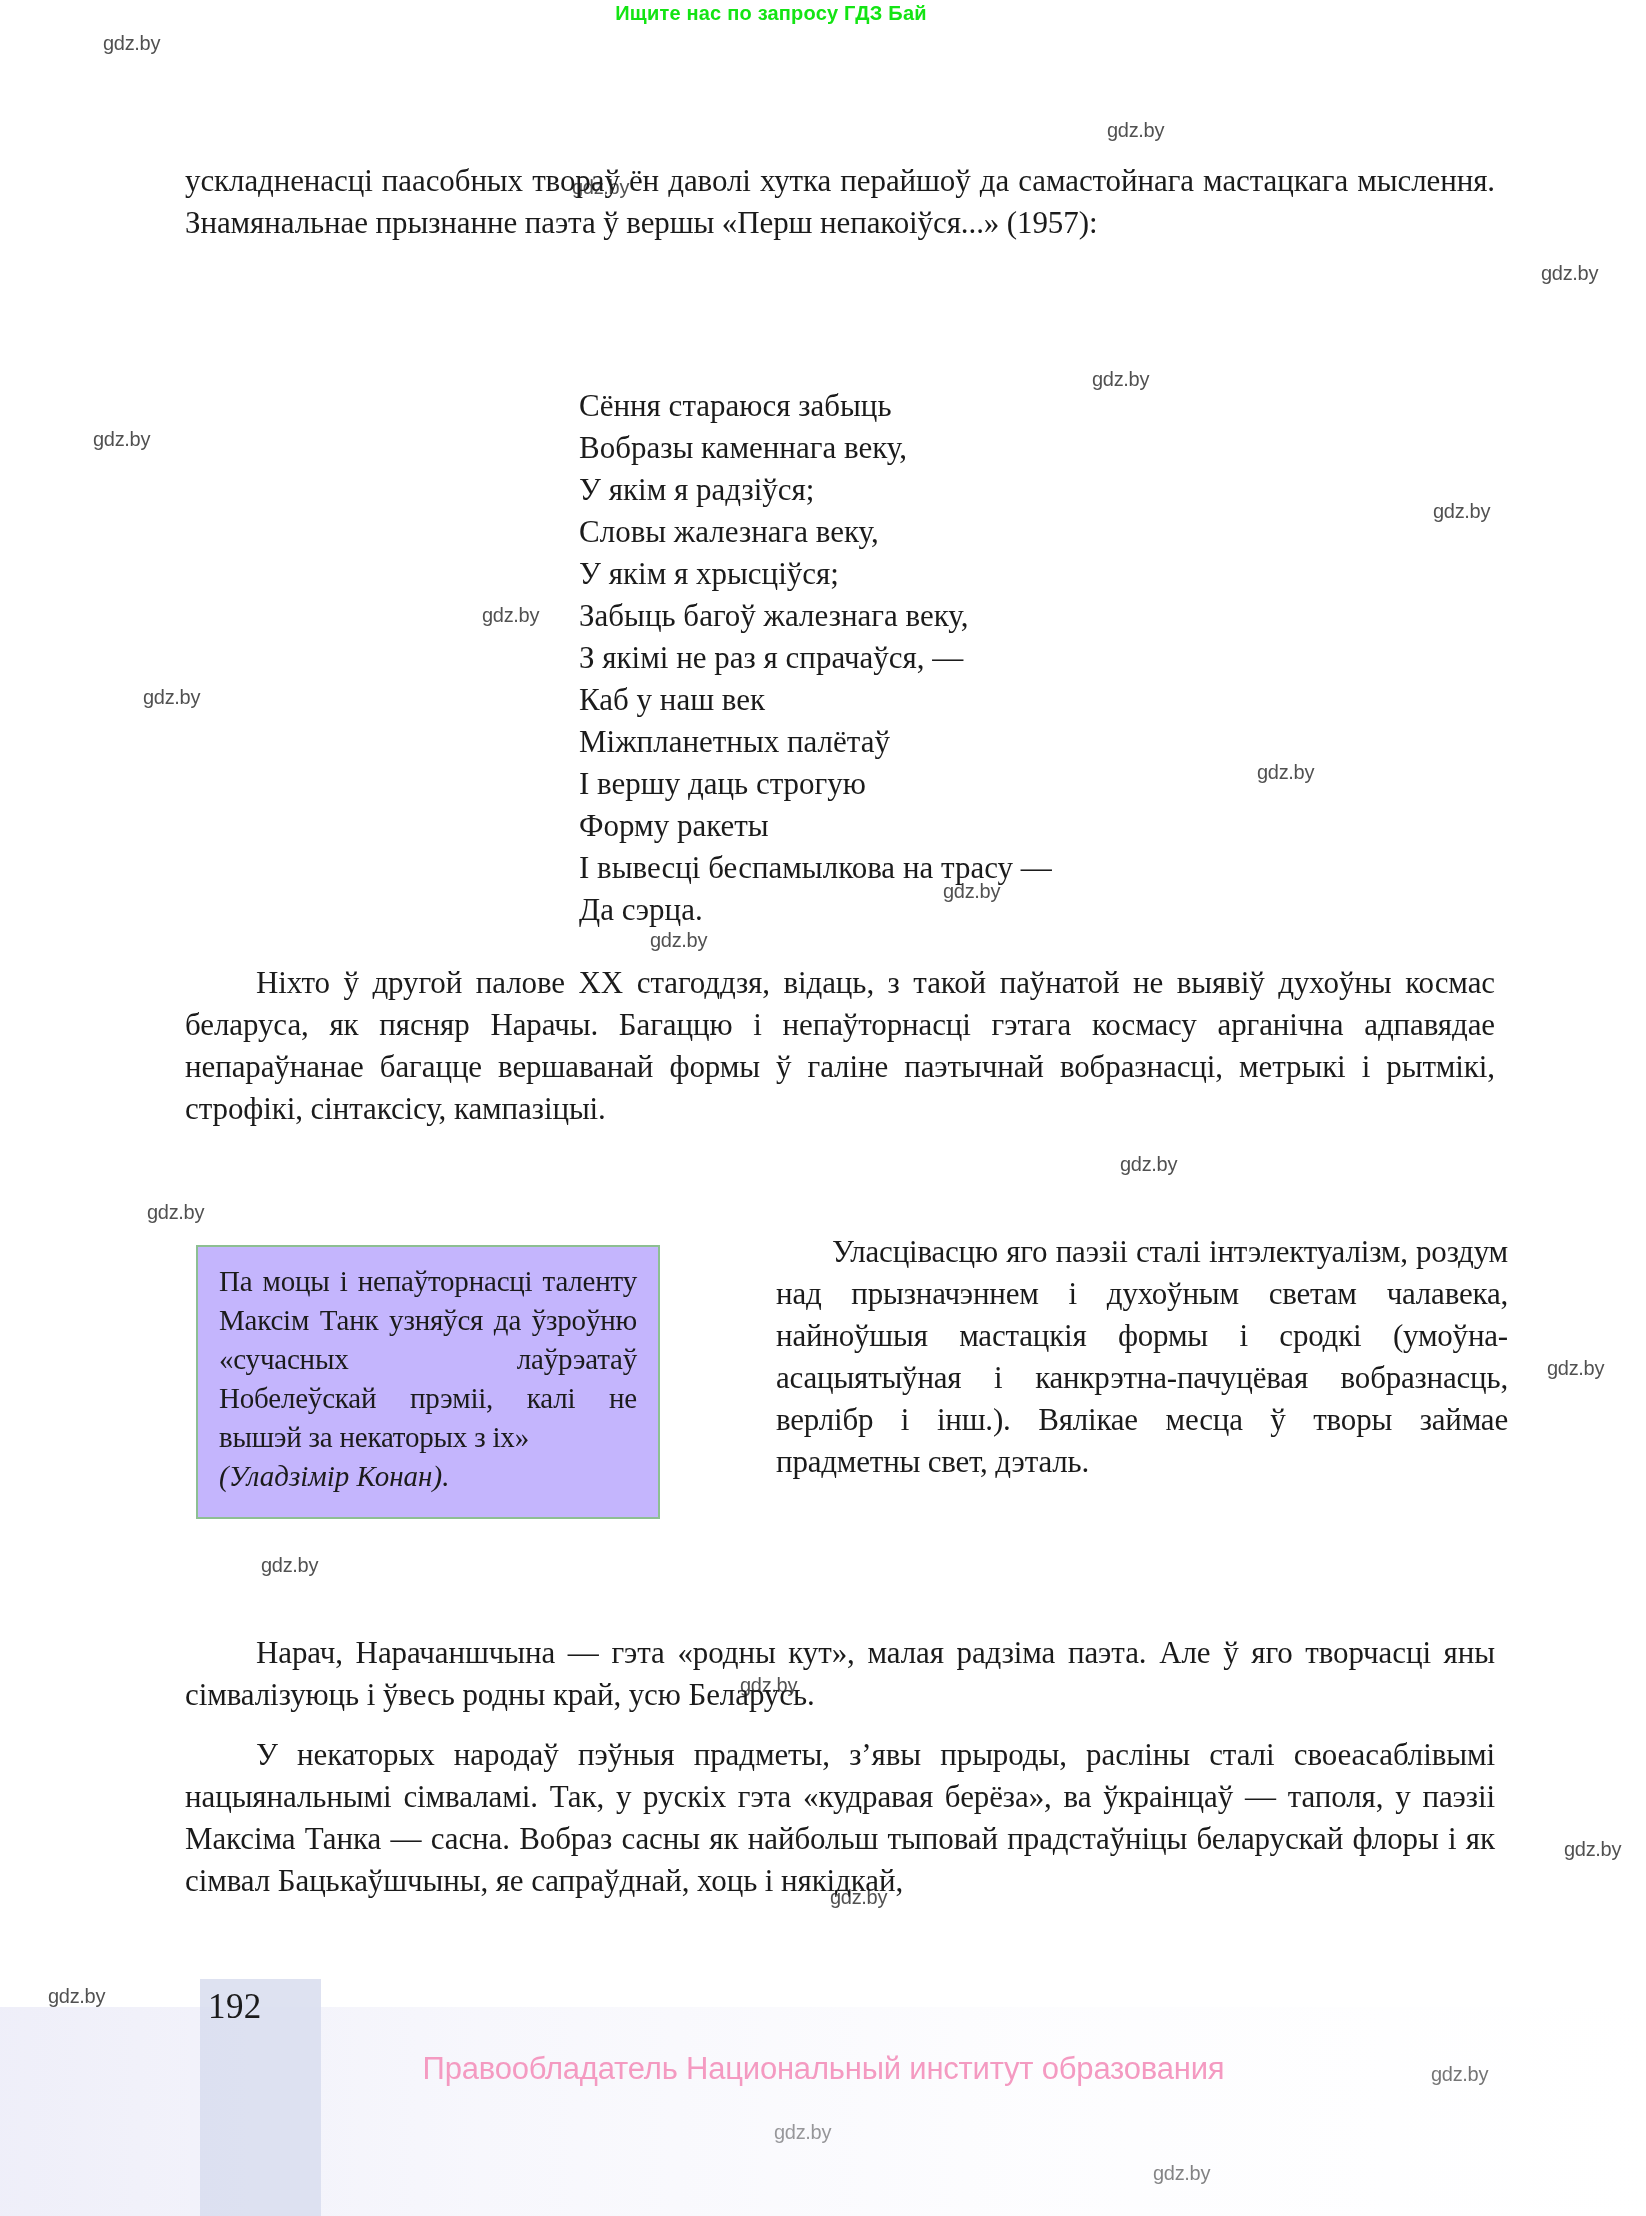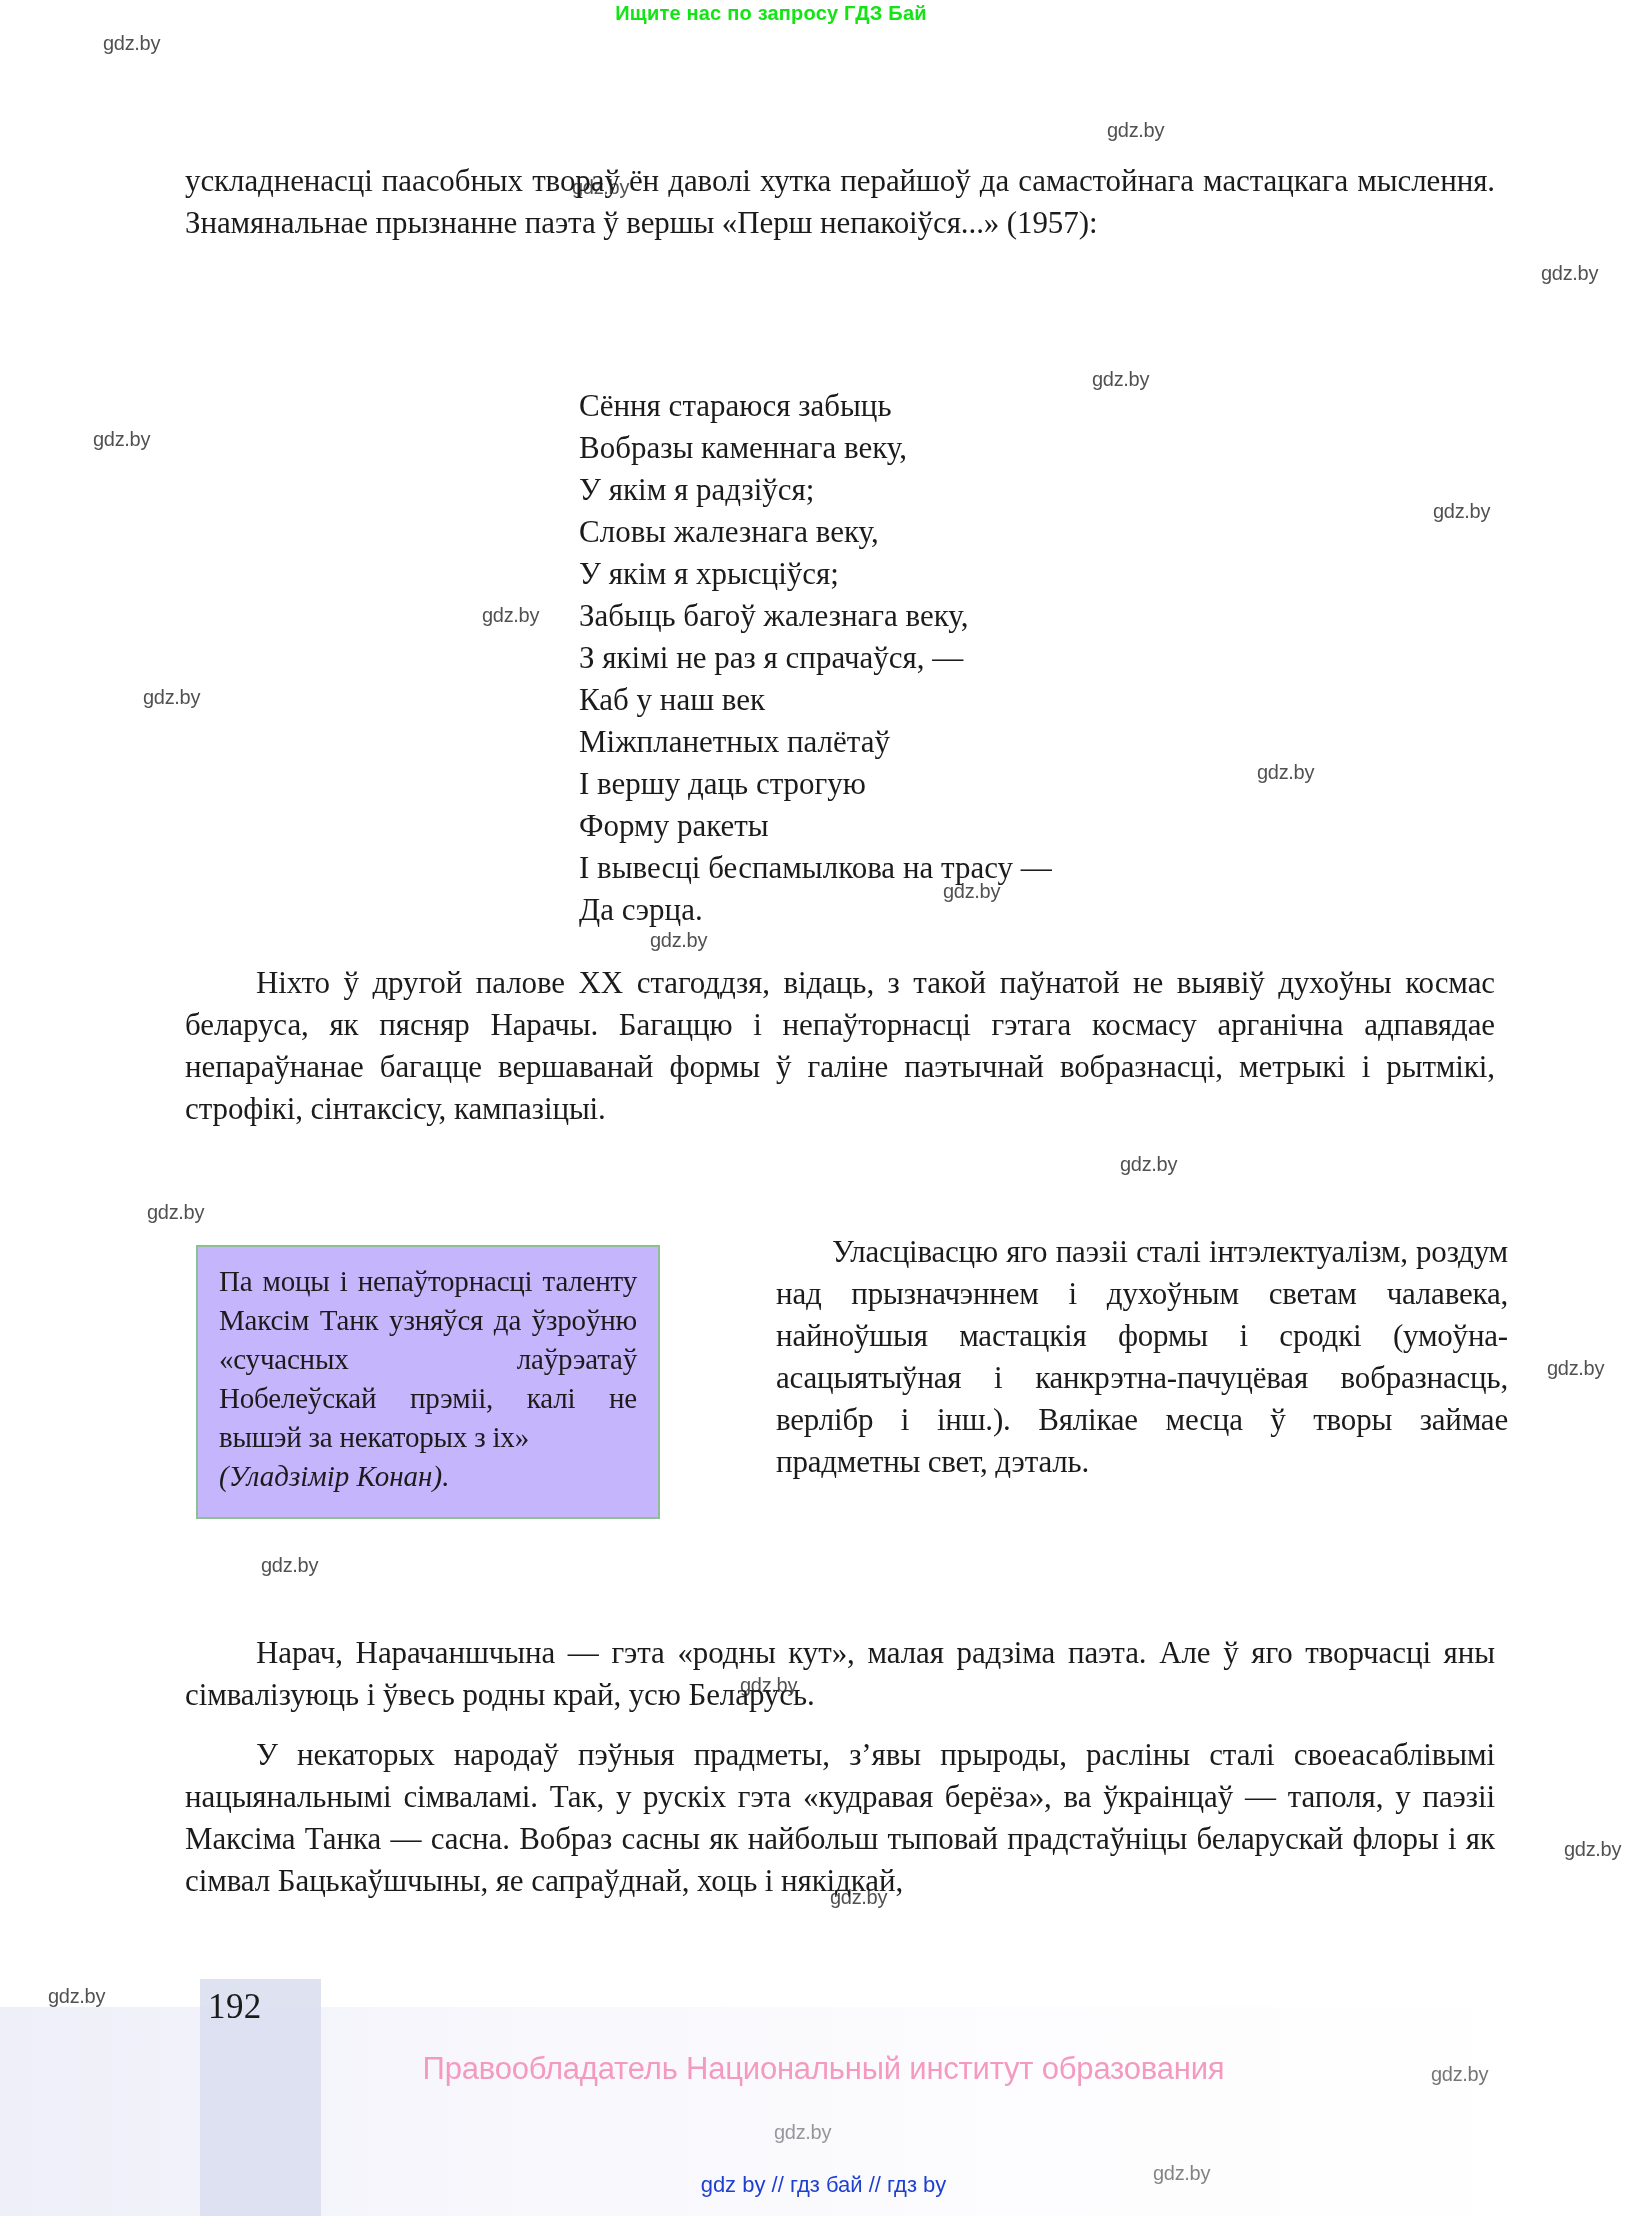--- a/index.html
+++ b/index.html
@@ -245,16 +245,15 @@
     <p class="indent">У некаторых народаў пэўныя прадметы, з’явы прыроды, расліны сталі своеасаблівымі нацыянальнымі сімваламі. Так, у рускіх гэта «кудравая берёза», ва ўкраінцаў — таполя, у паэзіі Максіма Танка — сасна. Вобраз сасны як найбольш тыповай прадстаўніцы беларускай флоры і як сімвал Бацькаўшчыны, яе сапраўднай, хоць і някідкай,</p>
   </div>
 
   <div class="tint-wide"></div>
   <div class="tint-narrow"></div>
 
   <div class="page-number">192</div>
 
   <div class="copyright">Правообладатель Национальный институт образования</div>
 
-  <div class="footer">gdz by  //  гдз бай  //  гдз by</div>
 
 </div>
 
 
 </body></html>

